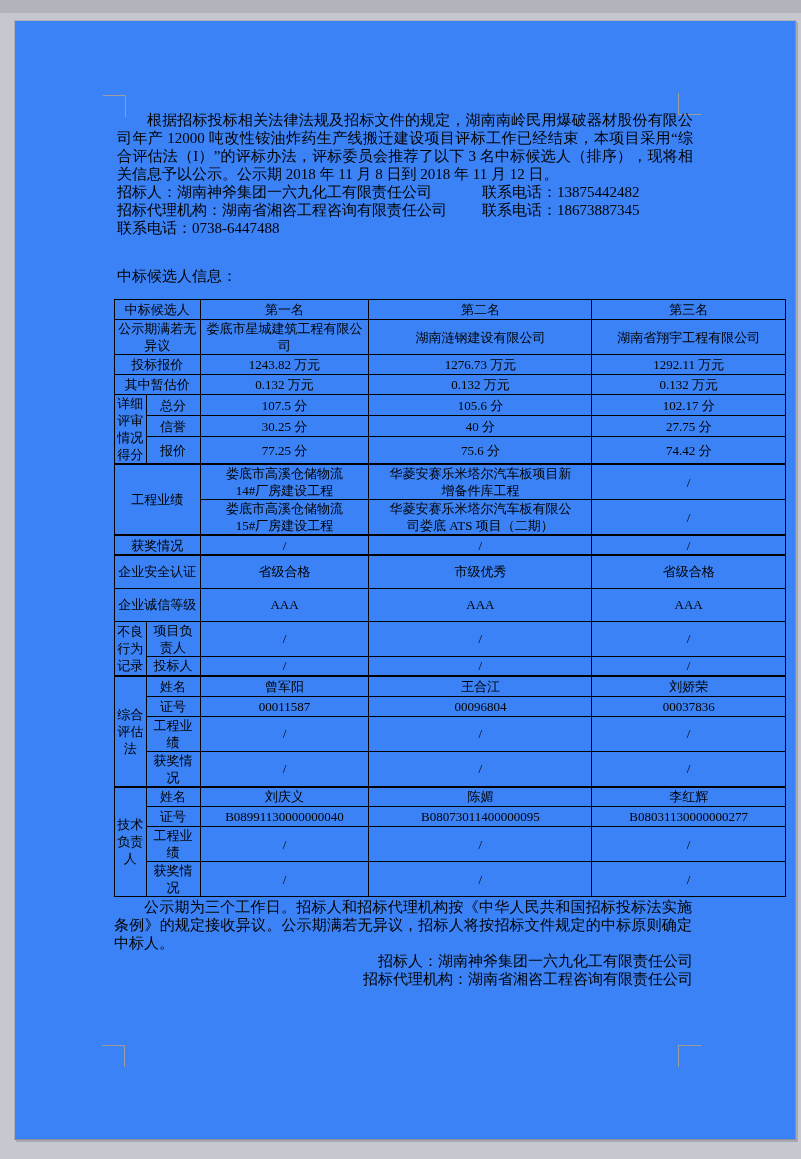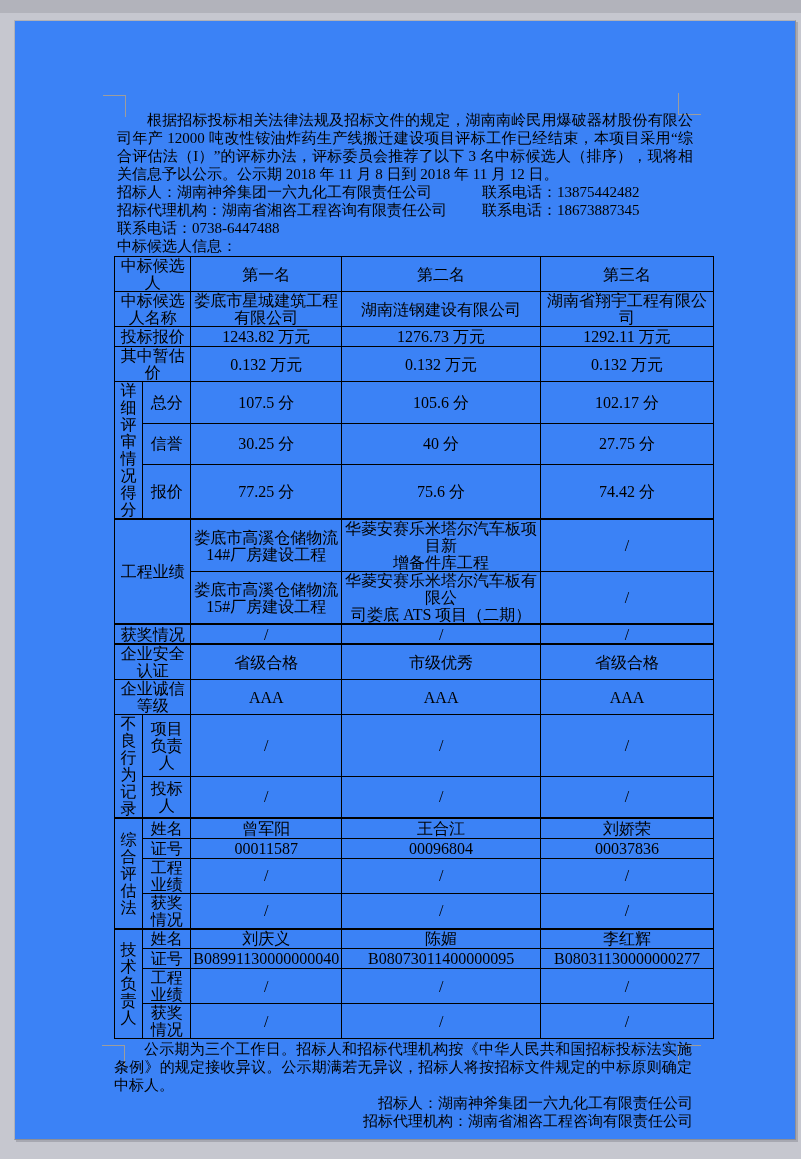--- a/index.html
+++ b/index.html
@@ -29,26 +29,26 @@
   .cm-bl { left:87px;  top:1024px; border-top:1px solid #9d9d9d;  border-right:1px solid #9d9d9d; }
   .cm-br { left:663px; top:1024px; border-top:1px solid #9d9d9d;  border-left:1px solid #9d9d9d; }
 
   .content {
     position:absolute; left:99px; top:90px; width:601px;
     font-size:15px; line-height:18px;
   }
   .intro { margin:0 0 0 3px; width:576px; text-indent:2em; text-align:justify; }
   .party { display:flex; padding-left:3px; }
   .party .p-label { width:365px; flex:0 0 365px; }
-  .heading { padding-left:3px; }
+  .heading { padding-left:3px;margin-top:30px; }
 
   table.bid {
     border-collapse:collapse; table-layout:fixed;
-    width:600px; margin-top:1px;
-    font-size:16px; line-height:17px;
+    width:672px; margin-top:14px;
+    font-size:13px; line-height:17px;
   }
   table.bid td {
     border:1px solid #000;
     text-align:center; vertical-align:middle;
     padding:0 1px;
     word-break:break-all;
     overflow:hidden;
   }
   tr.r20 { height:20px; } tr.r26 { height:26px; } tr.r33 { height:33px; }
   tr.thick > td { border-top-width:2px; }
@@ -98,21 +98,21 @@
 
       <tbody>
           <tr class="r20">
         <td colspan="2">中标候选人</td>
         <td>第一名</td>
         <td>第二名</td>
         <td>第三名</td>
       </tr>
 
       <tr class="r33">
-        <td colspan="2">中标候选人名称</td>
+        <td colspan="2">公示期满若无异议</td>
         <td>娄底市星城建筑工程有限公司</td>
         <td>湖南涟钢建设有限公司</td>
         <td>湖南省翔宇工程有限公司</td>
       </tr>
 
       <tr class="r20">
         <td colspan="2">投标报价</td>
         <td>1243.82 万元</td>
         <td>1276.73 万元</td>
         <td>1292.11 万元</td>

